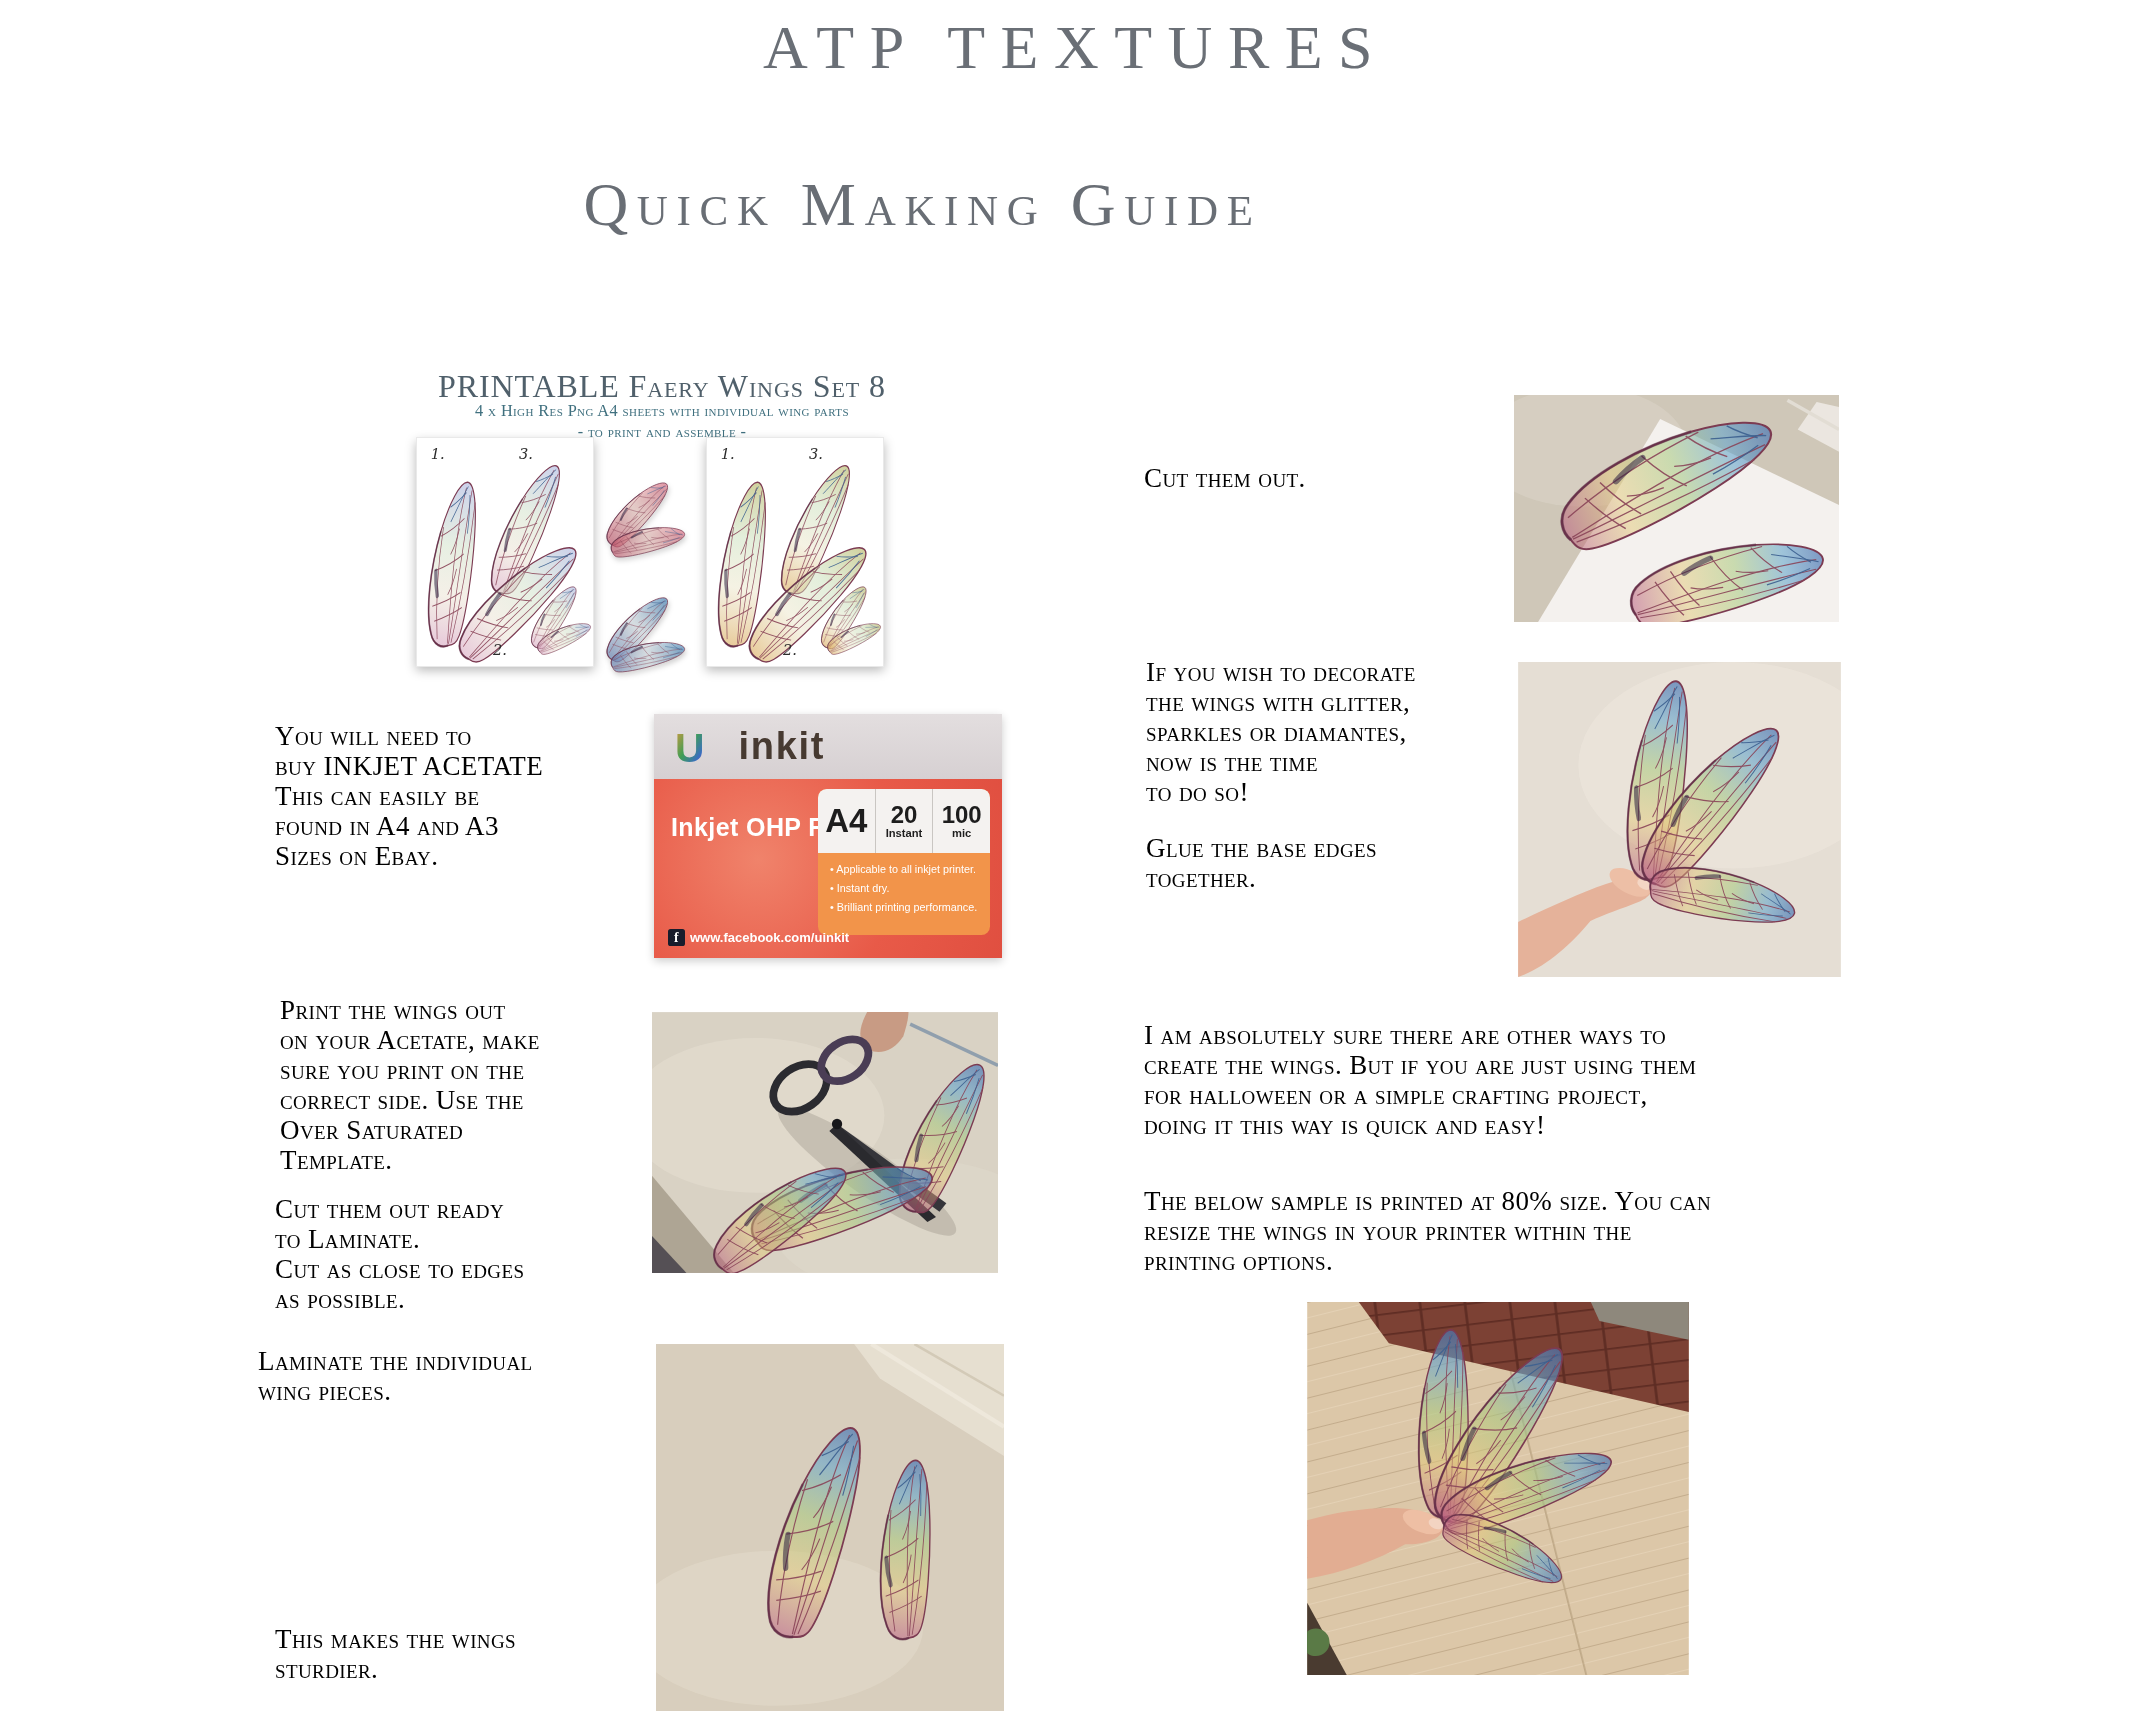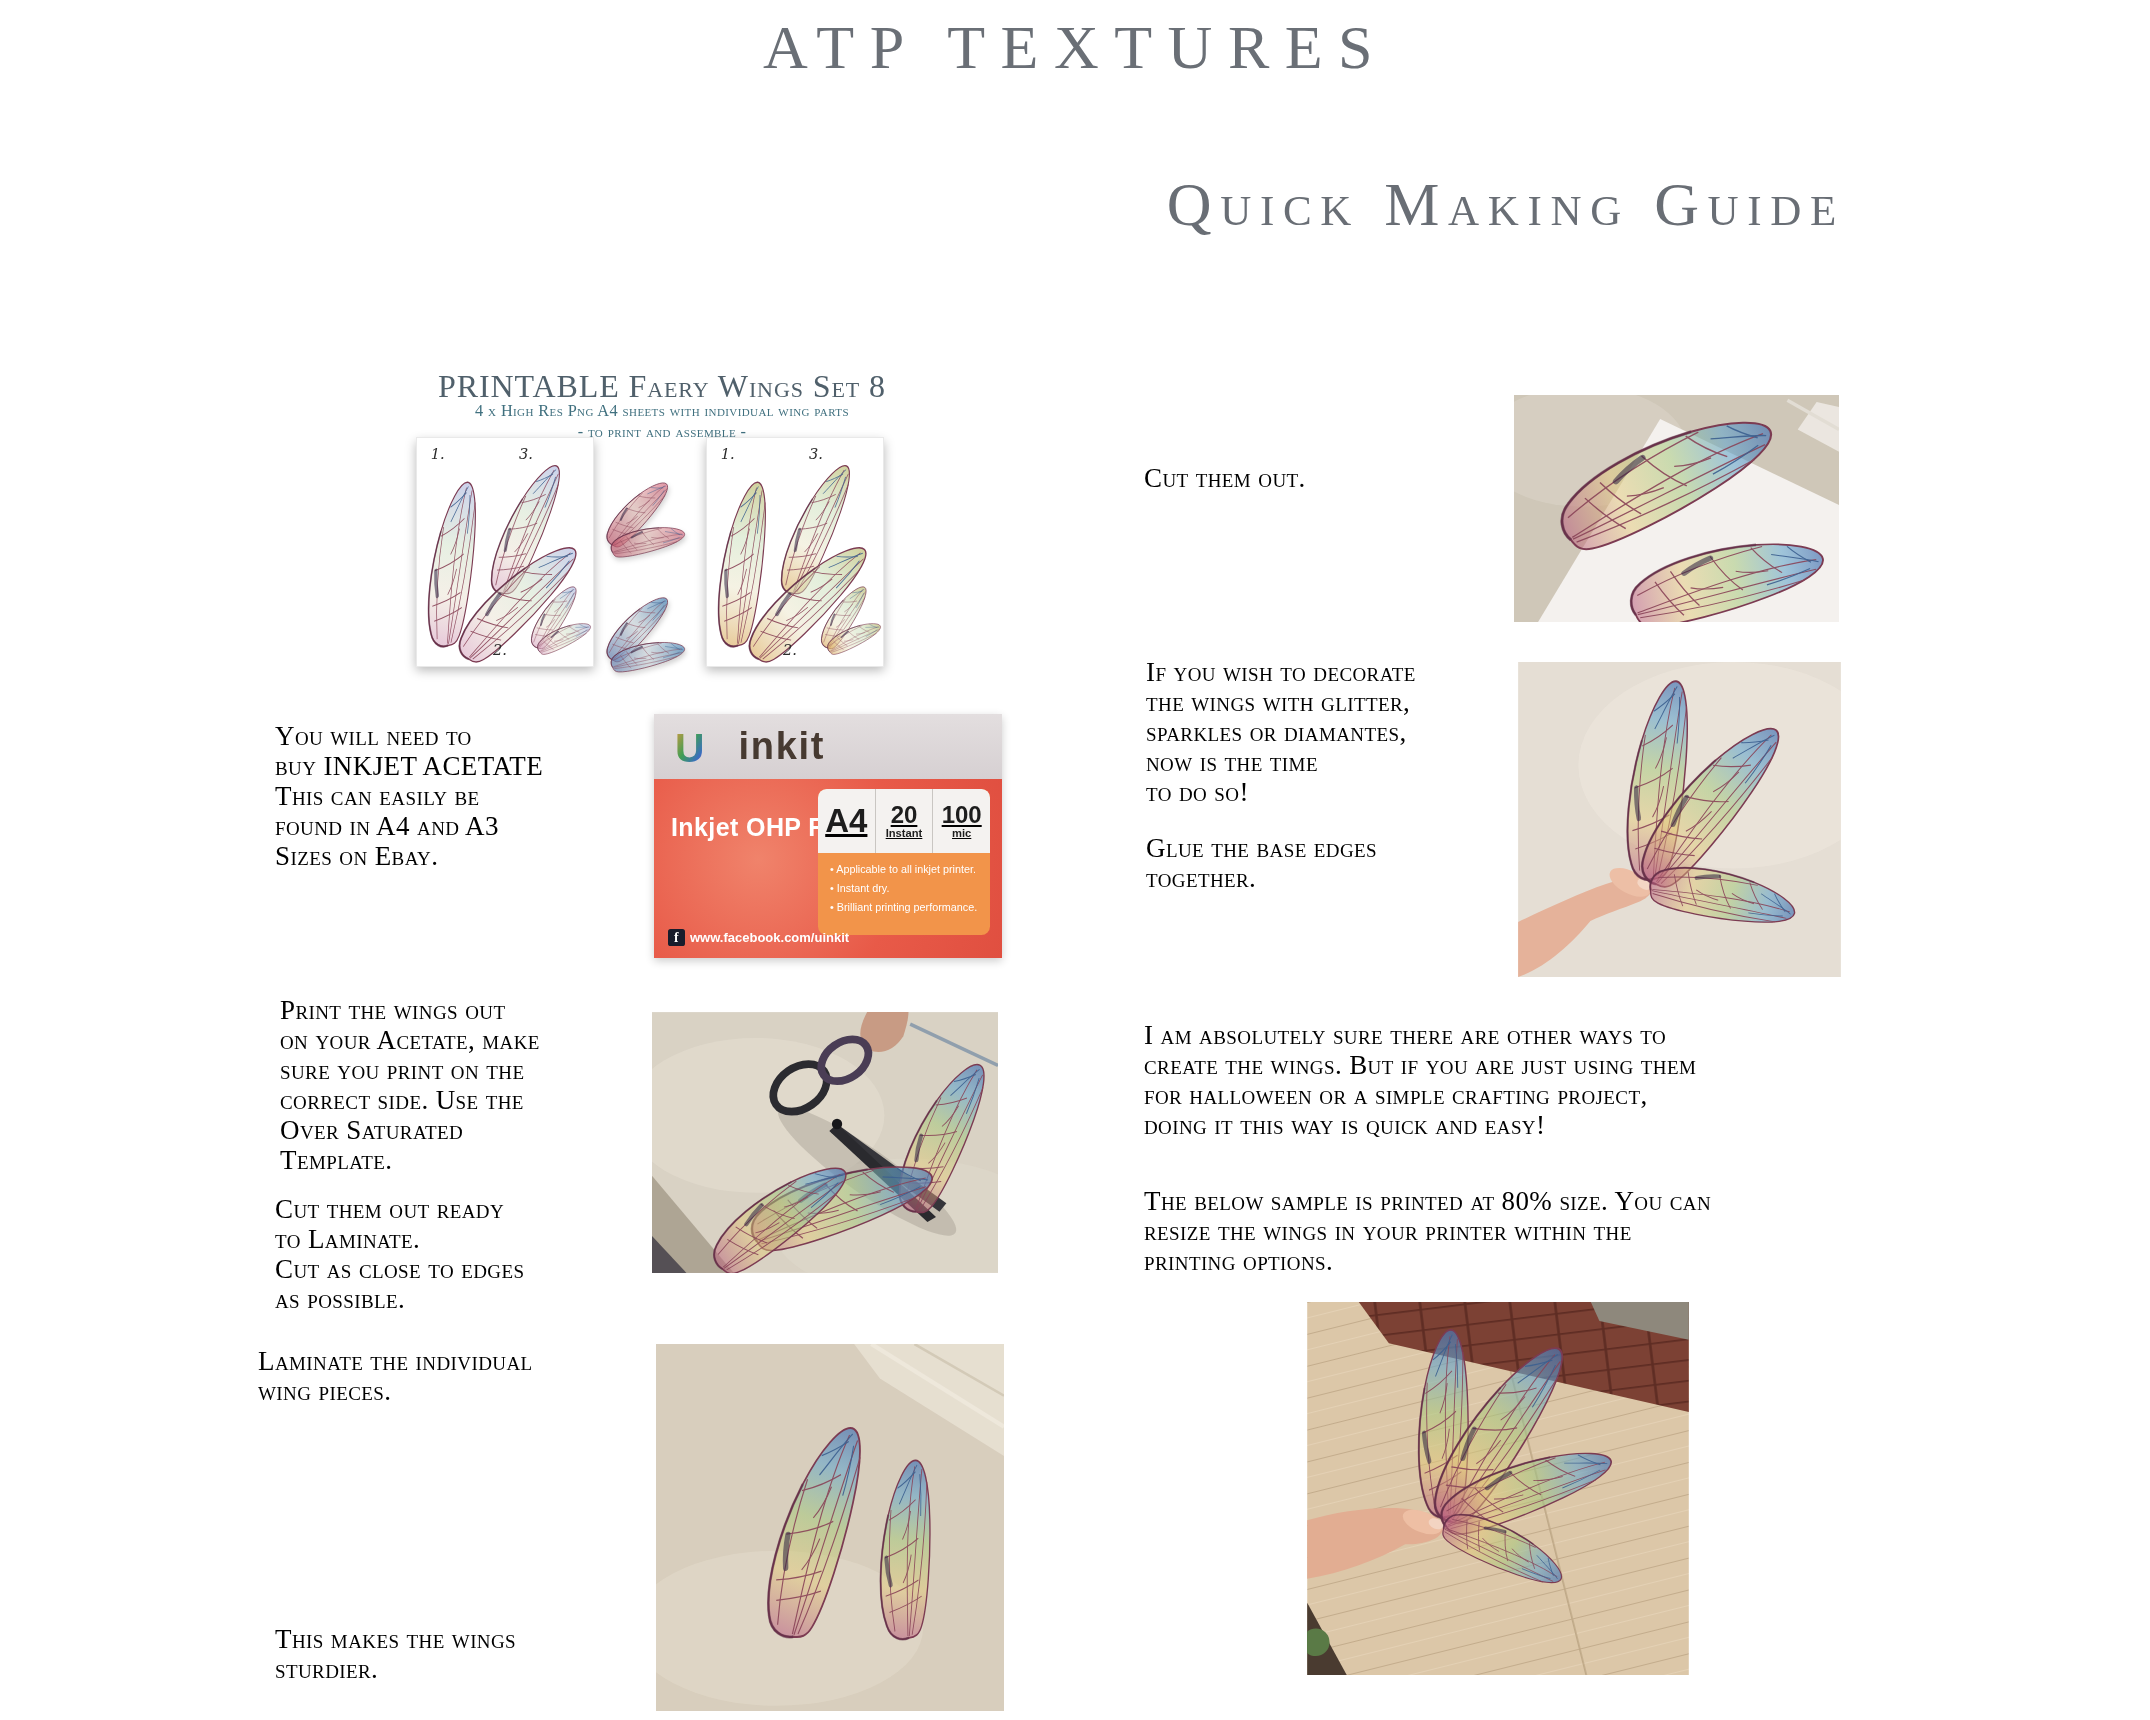--- a/index.html
+++ b/index.html
@@ -4,21 +4,21 @@
 <style>
   html,body{margin:0;padding:0;background:#fff;}
   #canvas{position:relative;width:2151px;height:1721px;background:#ffffff;overflow:hidden;
           font-family:"Liberation Serif",serif;}
   .abs{position:absolute;}
   
   .brand{left:0;width:2151px;top:12px;text-align:center;font-size:62px;letter-spacing:.25em;
          color:#6a6f76;font-variant:small-caps;text-transform:uppercase;}
   .script-title{left:0;width:2151px;top:45px;text-align:center;font-size:129px;line-height:172px;
          font-style:italic;color:#6a7077;font-family:"DejaVu Serif",serif;letter-spacing:-1.7px;}
-  .guide{left:0;width:1845px;top:169px;text-align:right;font-size:62px;letter-spacing:.14em;
+  .guide{left:0;width:1845px;top:169px;text-align:center;font-size:62px;letter-spacing:.14em;
          color:#696e75;font-variant:small-caps;}
   
   .txt{font-variant:small-caps;color:#000000;text-align:left;white-space:pre-line;
        font-size:27px;line-height:30px;letter-spacing:0.4px;}
   
   .p-title{left:361px;width:602px;top:368px;text-align:center;font-size:32px;color:#50606b;
            font-variant:small-caps;letter-spacing:0.9px;}
   .p-sub{left:361px;width:602px;text-align:center;font-size:16.3px;color:#40707f;
          font-variant:small-caps;letter-spacing:0.4px;}
   .sheet{background:#fff;border:0.9px solid #e9e9e9;box-shadow:0 4.3px 10.3px rgba(0,0,0,.28);}
@@ -35,21 +35,21 @@
           background:linear-gradient(180deg,#e3dedf,#d6d0d2);}
   .uk-logo{position:absolute;left:20.6px;top:12px;display:flex;align-items:flex-start;}
   .uk-logo-rest{font-family:Liberation Sans, sans-serif;font-weight:bold;font-size:38px;
                 color:#473a31;letter-spacing:1.7px;line-height:41px;margin-left:30px;}
   .uk-body{position:absolute;left:0;top:65px;width:100%;height:179px;
            background:radial-gradient(circle at 30% 45%, #f0836b 0%, #e85a48 55%, #e04f40 100%);}
   .uk-name{position:absolute;left:17px;top:34px;font-family:"Liberation Sans",sans-serif;
            font-size:25px;color:#fff;font-weight:bold;letter-spacing:0.4px;}
   .uk-panel{position:absolute;right:12px;top:10.3px;width:172px;height:146px;border-radius:8.6px;
             overflow:hidden;background:#f2944a;}
-  .uk-spec{display:flex;height:64px;background:#f4f2f0;text-decoration:underline;}
+  .uk-spec{display:flex;height:64px;background:#f4f2f0;}
   .uk-cell{flex:1;display:flex;flex-direction:column;align-items:center;justify-content:center;
            border-left:0.9px solid #c9c6c2;font-family:"Liberation Sans",sans-serif;color:#1d1d1d;}
   .uk-cell:first-child{border-left:none;}
   .uk-a4{font-size:33px;font-weight:bold;}
   .uk-big{font-size:24px;font-weight:bold;line-height:24px;}
   .uk-small{font-size:11.2px;font-weight:bold;}
   .uk-bullets{margin:6.9px 0 0 12px;padding:0;list-style:none;font-family:"Liberation Sans",sans-serif;
               font-size:10.8px;color:#fff;line-height:1.75;}
   .uk-bullets li::before{content:"• ";}
   .uk-fb{position:absolute;left:13.8px;bottom:12px;display:flex;align-items:center;gap:5.2px;

